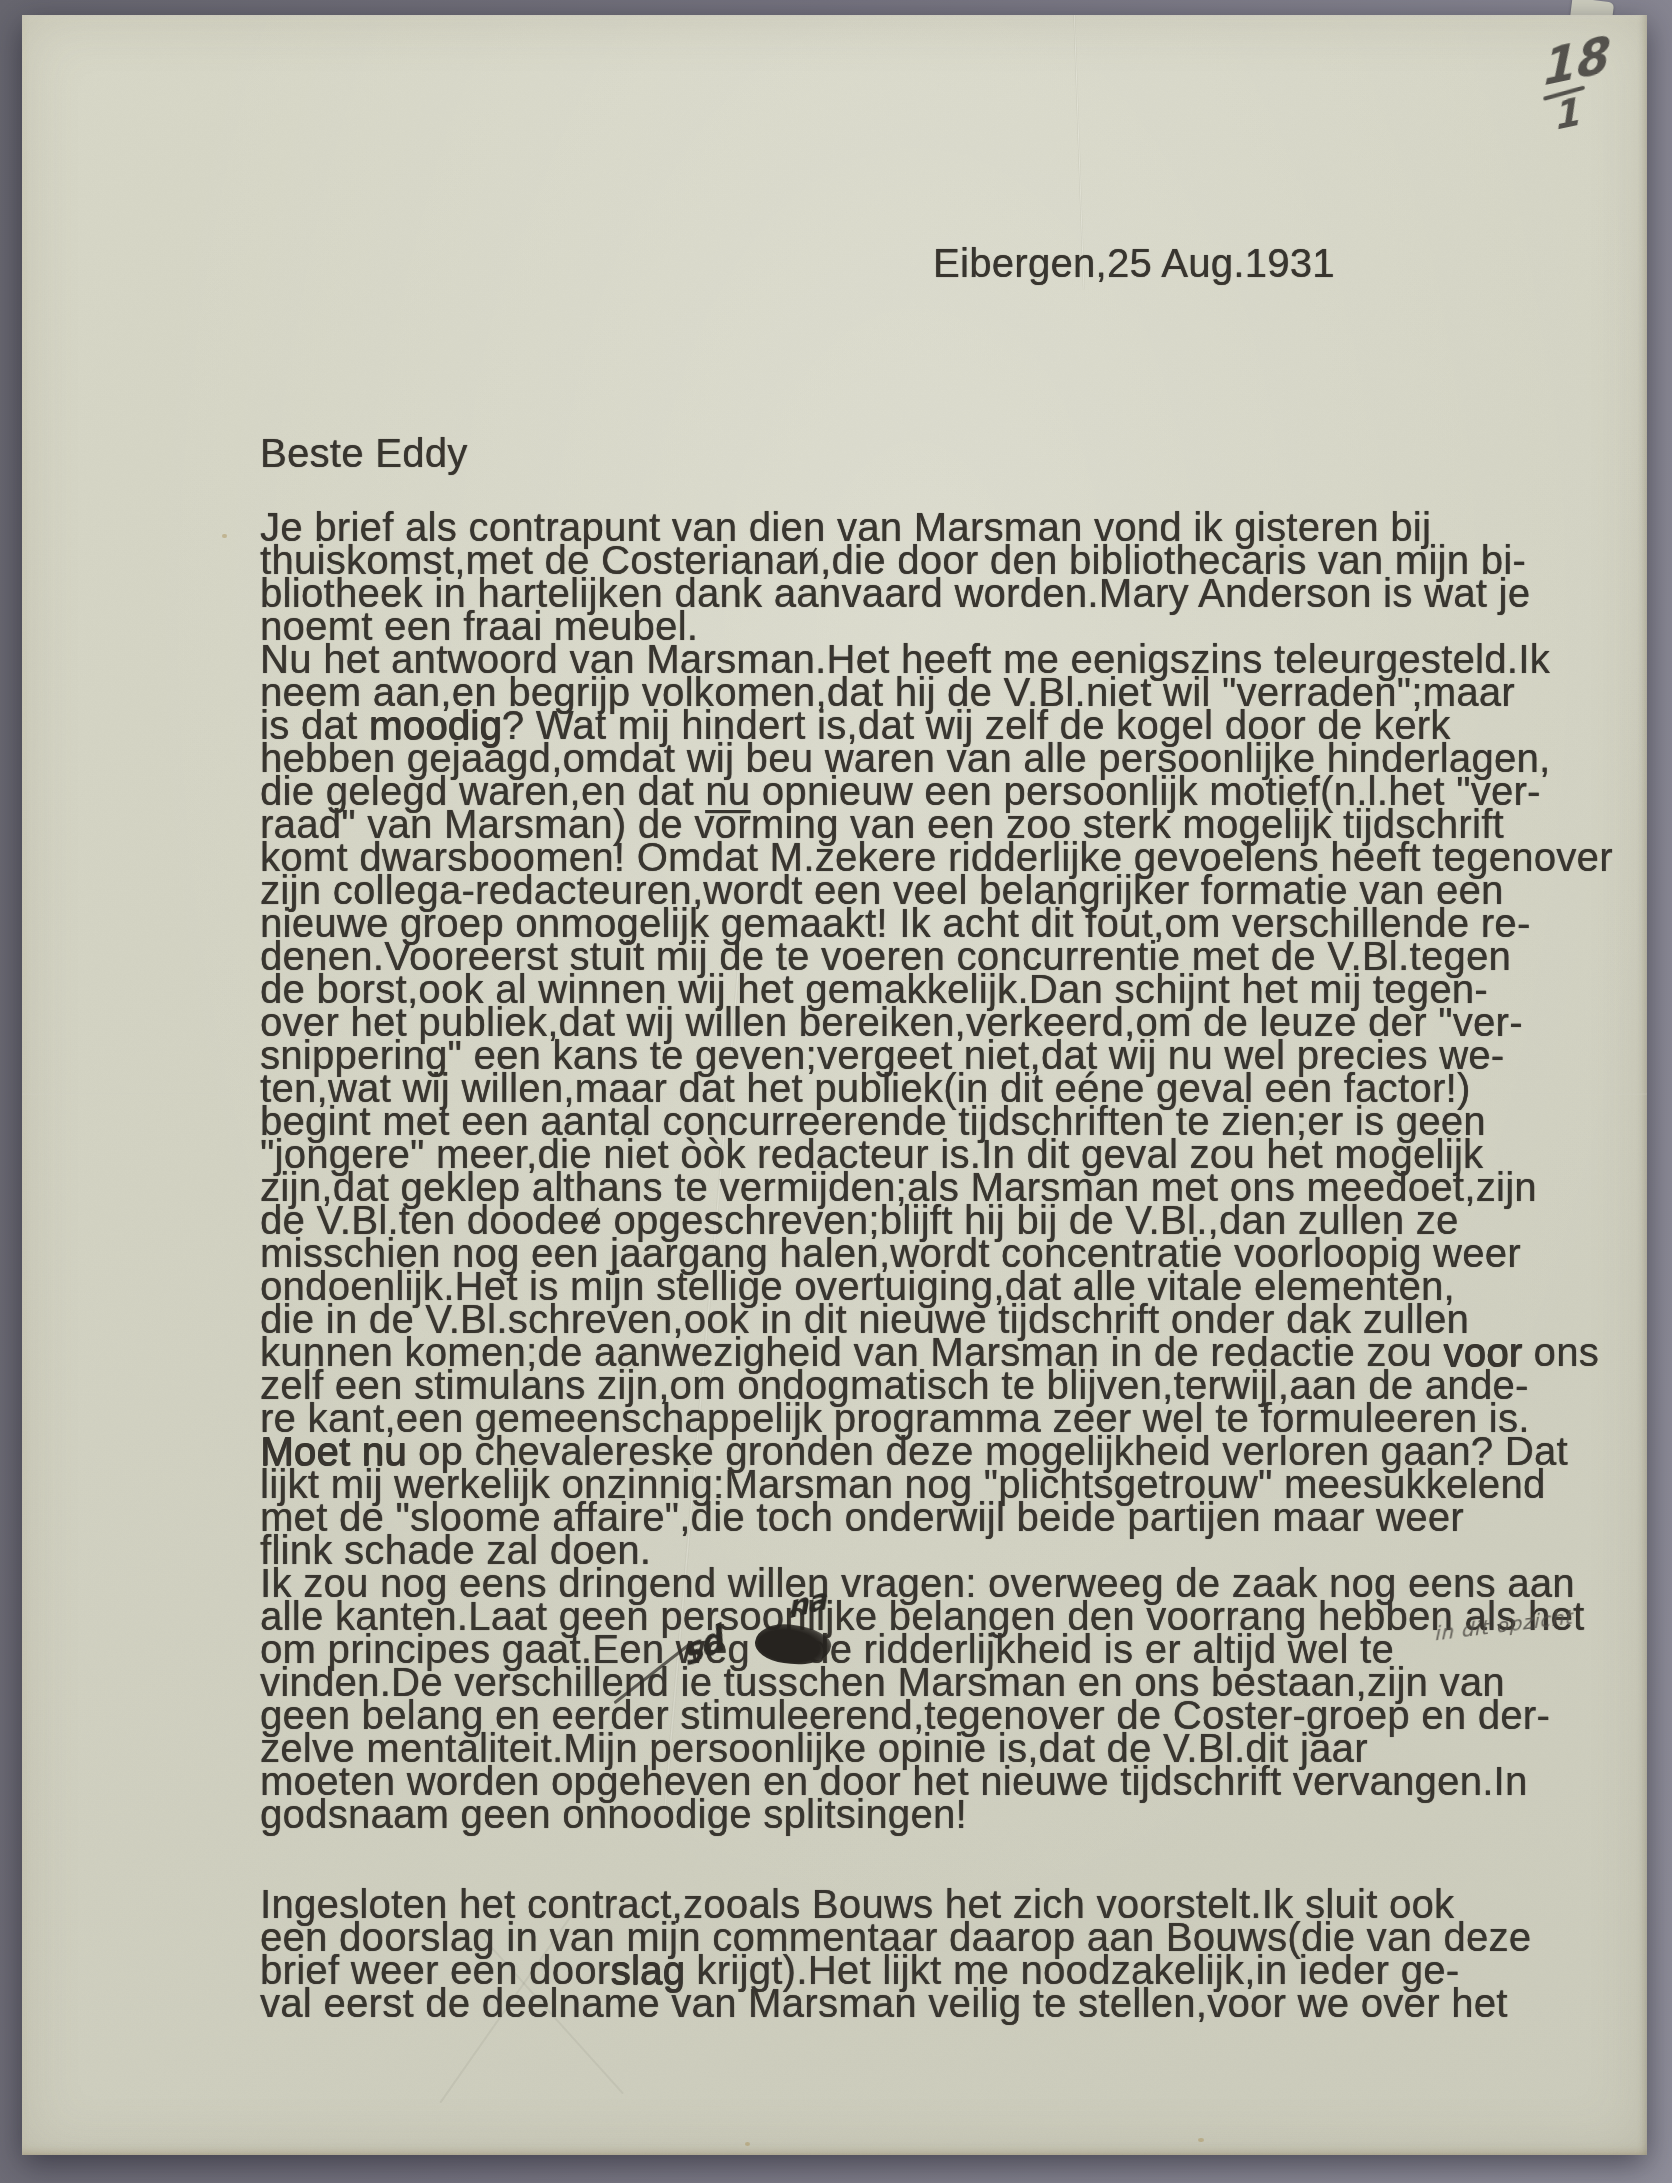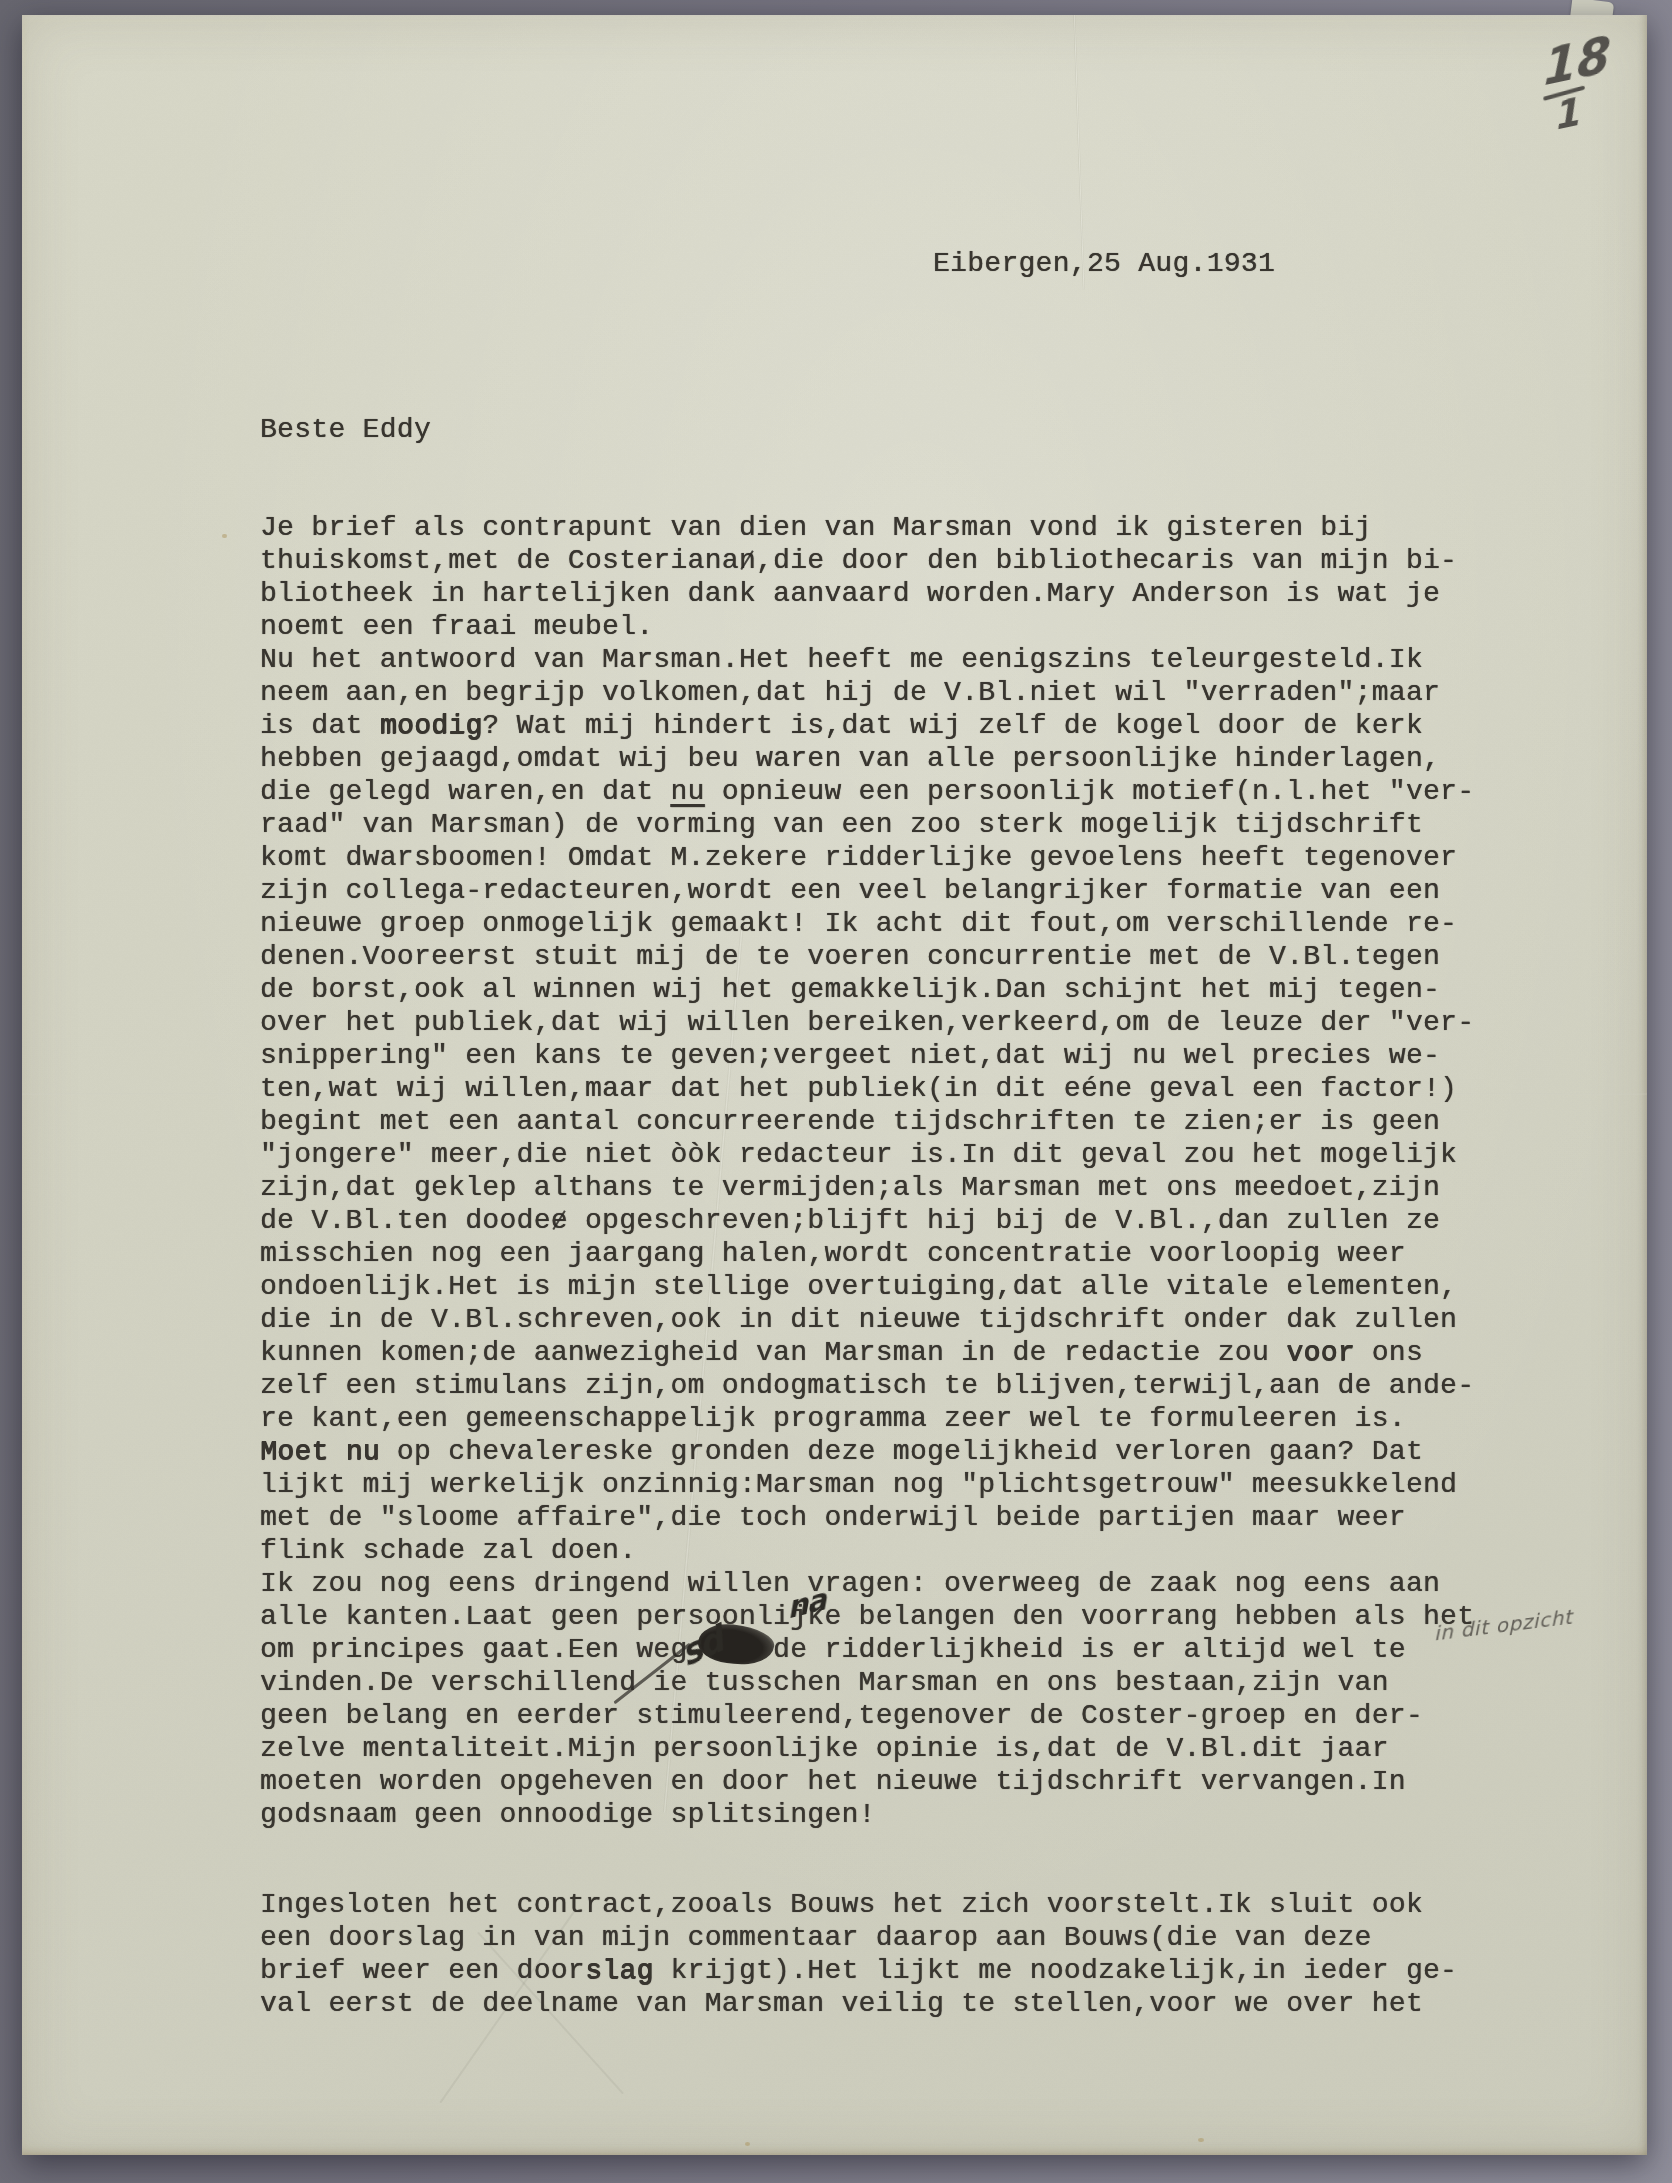--- a/index.html
+++ b/index.html
@@ -22,26 +22,26 @@
   .crease{position:absolute;pointer-events:none;}
   .crease-h{left:0;top:1078px;width:100%;height:2.6px;
             background:linear-gradient(to bottom,rgba(110,108,88,.12),rgba(255,255,250,.22),rgba(110,108,88,.10));}
   .crease-v-mid{left:680px;top:906px;width:2.6px;height:893px;transform:rotate(5deg);
             background:linear-gradient(to right,rgba(110,108,88,.12),rgba(255,255,250,.20),rgba(110,108,88,.10));}
   .crease-v-top{left:1056px;top:-6.6px;width:2px;height:282px;transform:rotate(-2deg);
             background:linear-gradient(to right,rgba(110,108,88,.14),rgba(255,255,250,.20),rgba(110,108,88,.10));}
   .speck{position:absolute;border-radius:50%;background:#a98f55;opacity:.45;}
   .sk{position:absolute;height:2px;background:#4c4a46;opacity:.08;border-radius:1.3px;}
 
-  .typed{font-family:Liberation Mono, monospace;
-         font-size:28px;line-height:33px;color:#38352f;letter-spacing:0.3px;
+  .typed{font-family:Liberation Sans, sans-serif;
+         font-size:40px;line-height:33px;color:#38352f;letter-spacing:0.3px;
          text-shadow:0 0 0.9px rgba(56,53,47,.8),0.4px 0.4px 0.5px rgba(56,53,47,.45);
          filter:blur(0.2px);white-space:pre;position:absolute;}
   .dateline{left:911px;top:232px;}
-  .salutation{left:238px;top:398px;}
+  .salutation{left:238px;top:422px;}
   .body{left:238px;top:496px;width:1386px;}
   .tpara + .tpara{margin-top:57px;}
   .tline{height:33px;white-space:pre;}
 
   .seg-u{text-decoration:underline;text-decoration-thickness:2.6px;text-underline-offset:4.6px;}
   .seg-b{text-shadow:0.9px 0 0 currentColor,0 0.6px 0 currentColor,0.7px 0.7px 0.7px rgba(45,42,37,.7);}
   .seg-strike{position:relative;display:inline-block;}
   .seg-strike::after{content:"";position:absolute;left:-2.6px;right:-2.6px;top:48%;height:0;
         border-top:2.6px solid rgba(45,42,38,.85);transform:rotate(-58deg);}
   .seg-blot{position:relative;display:inline-block;}

